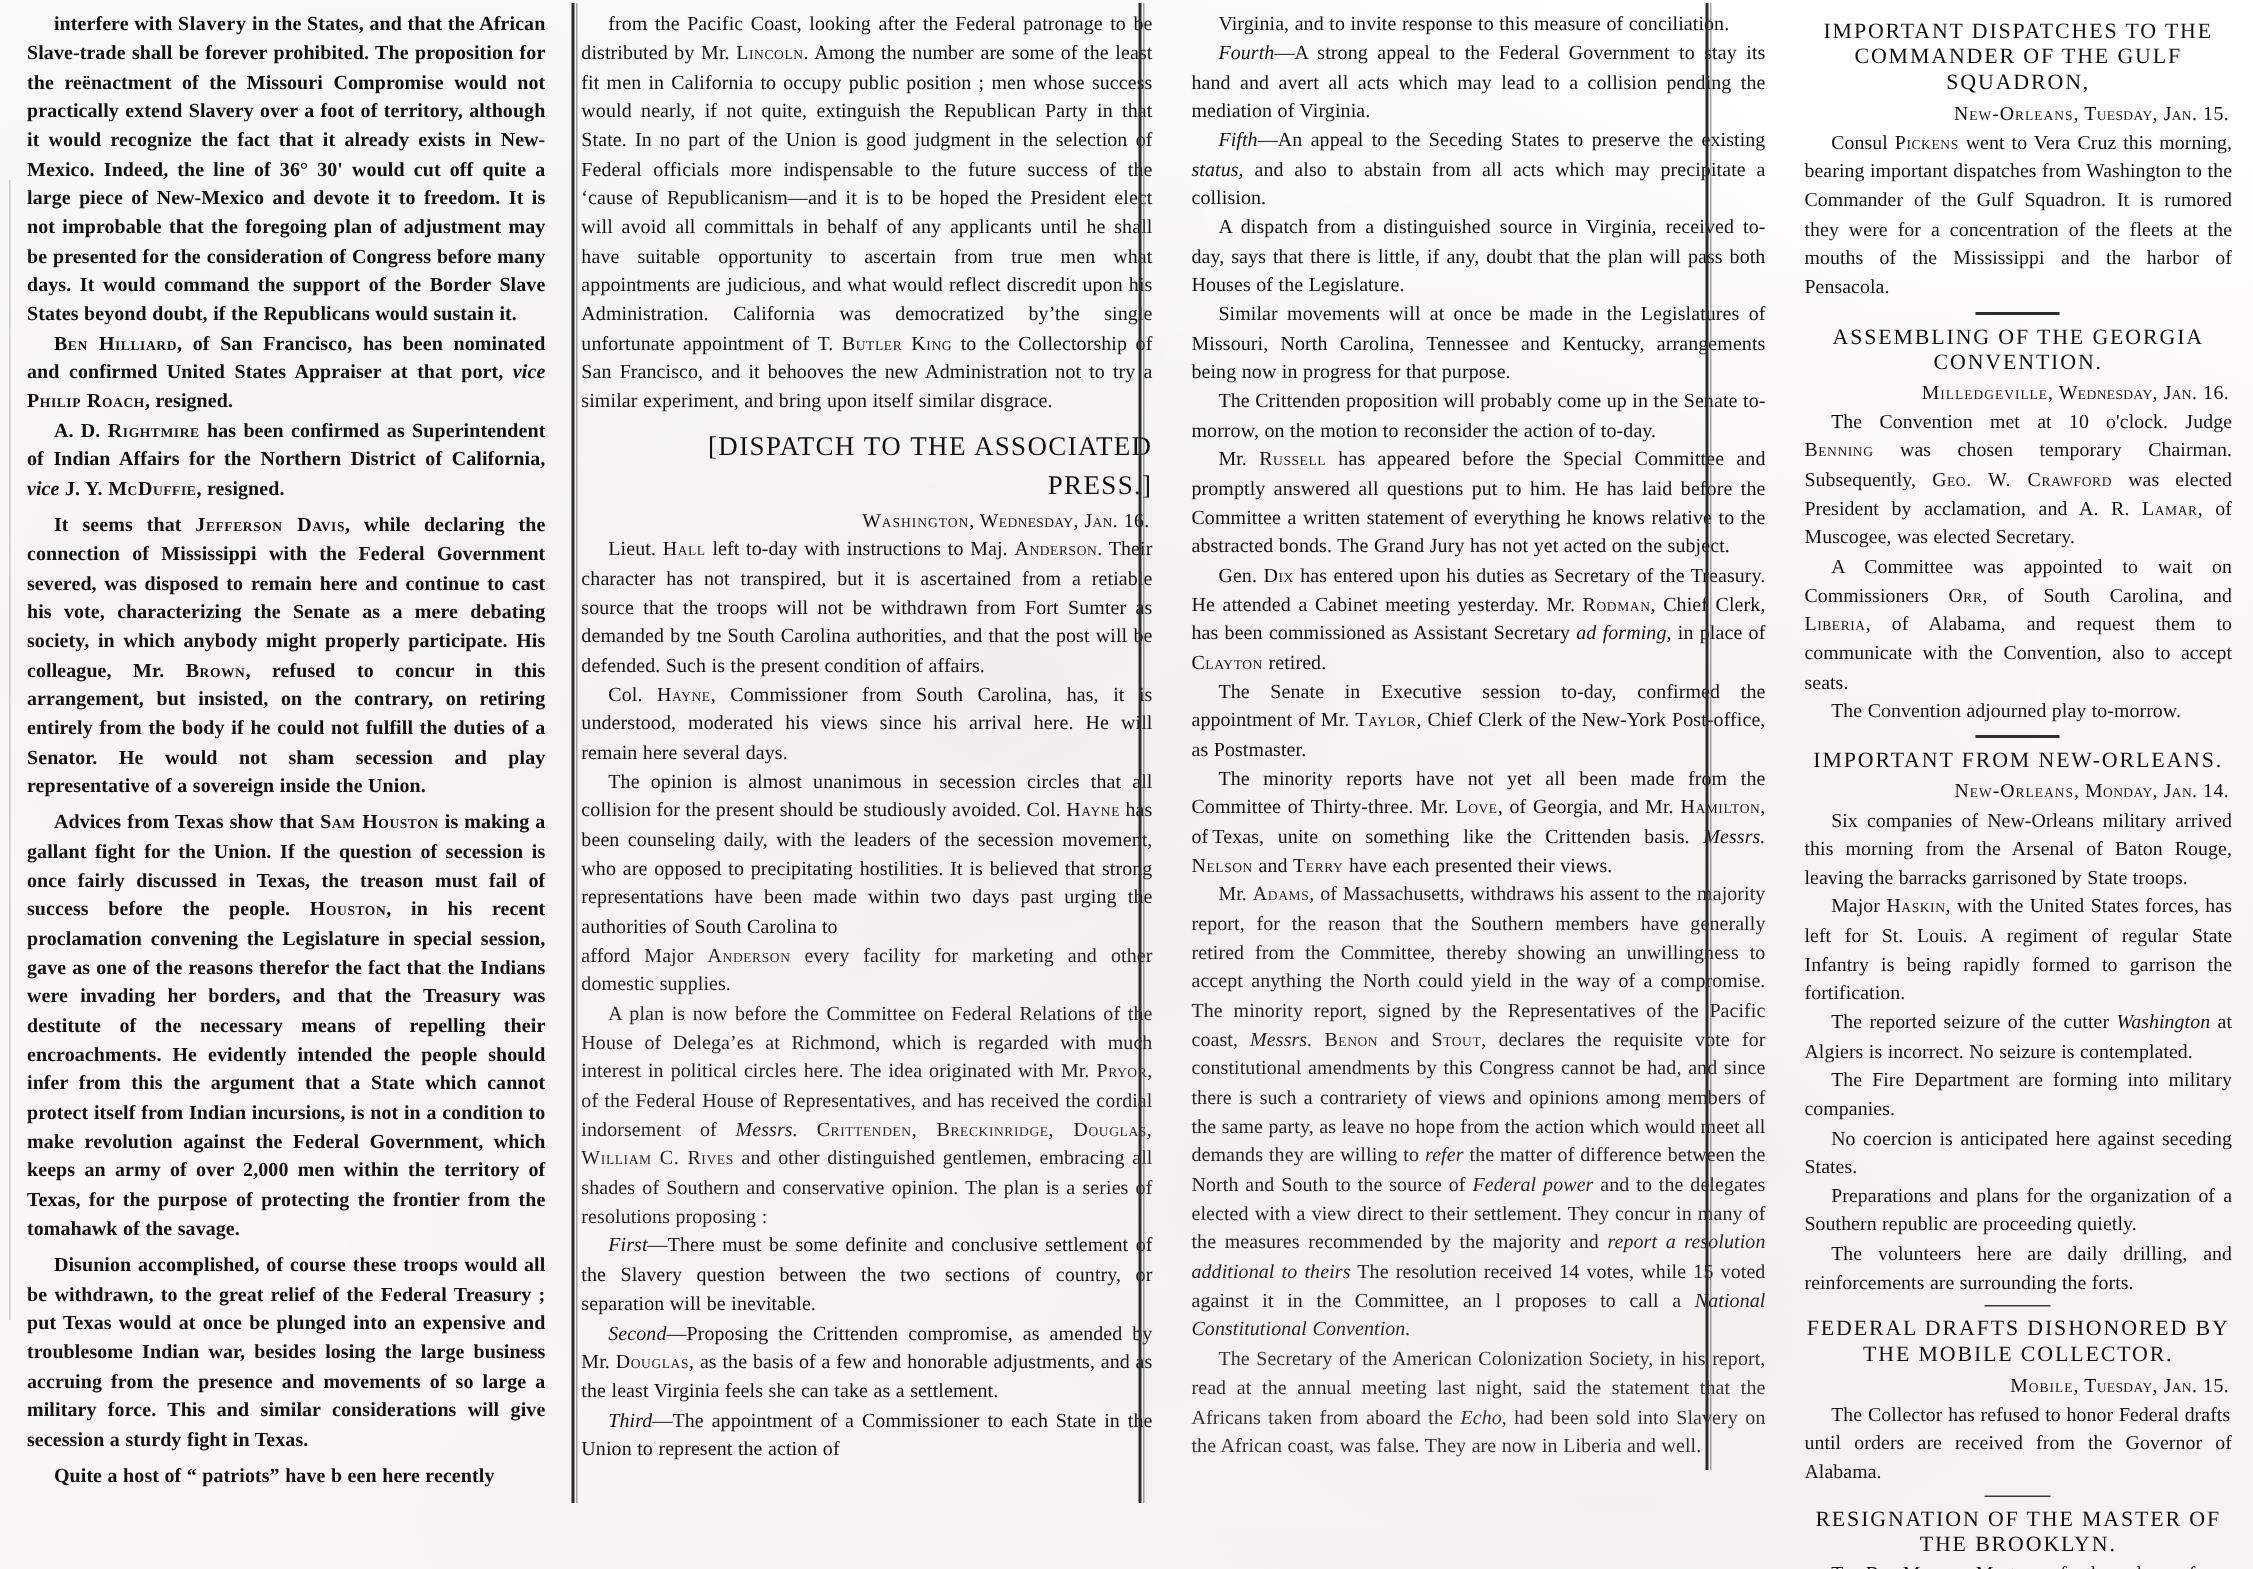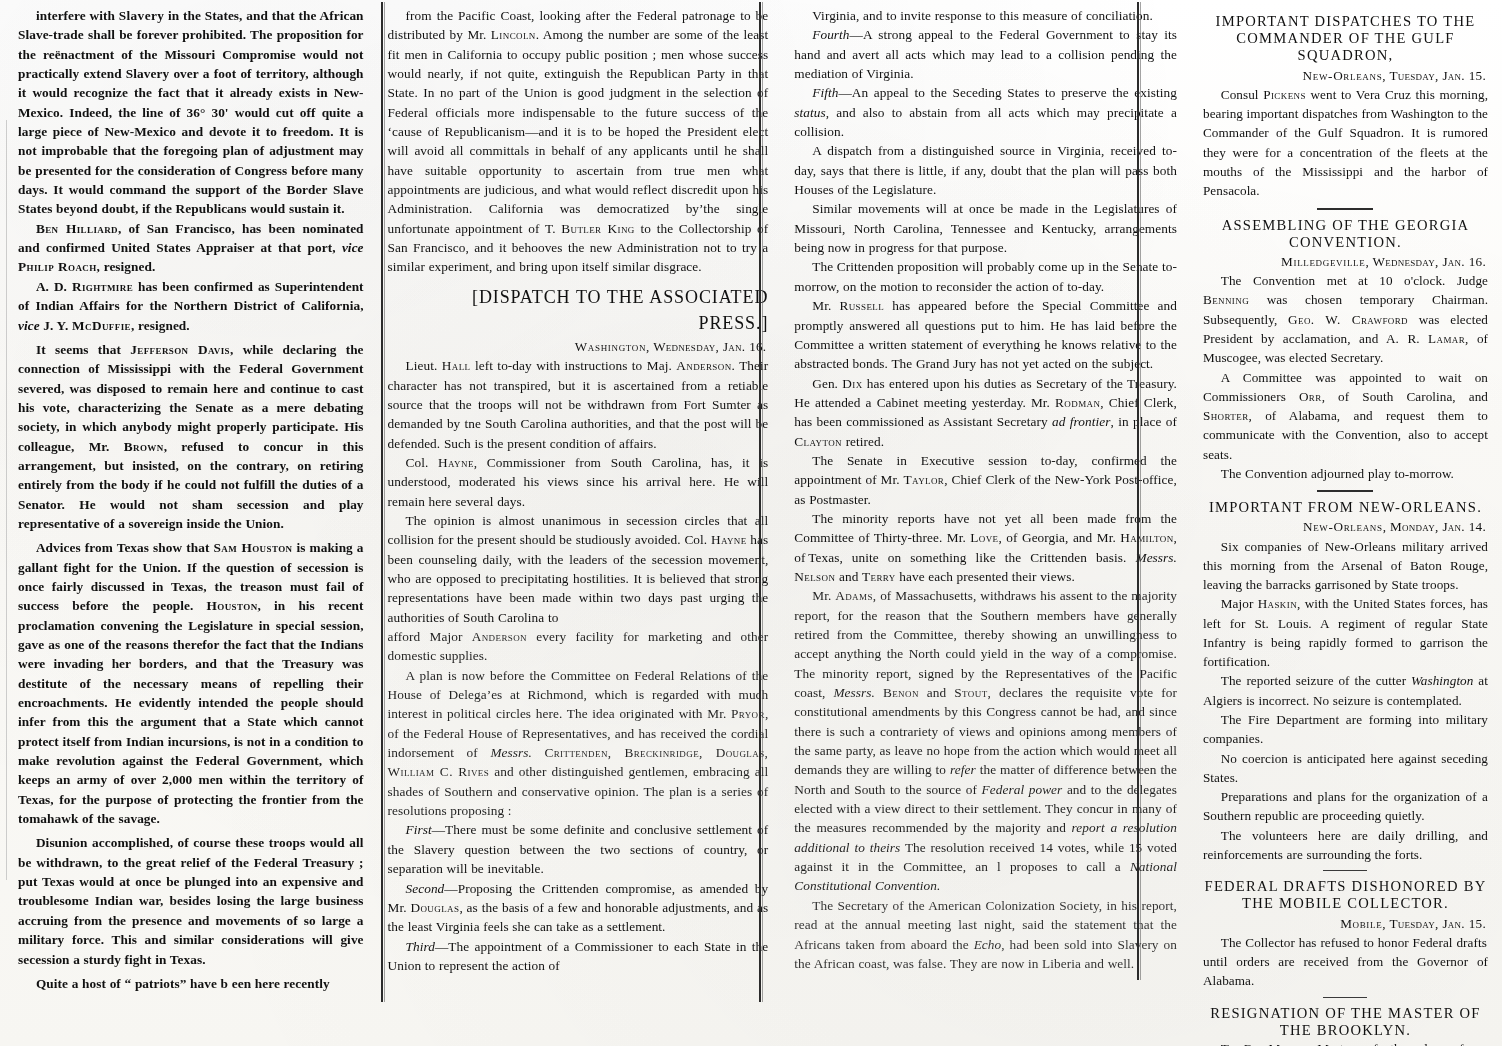--- a/index.html
+++ b/index.html
@@ -178,21 +178,21 @@
     <p><span class="it">Fifth</span>—An appeal to the Seceding States to preserve the existing <span class="it">status</span>, and also to abstain from all acts which may precipitate a collision.</p>
 
     <p>A dispatch from a distinguished source in Virginia, received to-day, says that there is little, if any, doubt that the plan will pass both Houses of the Legislature.</p>
 
     <p>Similar movements will at once be made in the Legislatures of Missouri, North Carolina, Tennessee and Kentucky, arrangements being now in progress for that purpose.</p>
 
     <p>The Crittenden proposition will probably come up in the Senate to-morrow, on the motion to reconsider the action of to-day.</p>
 
     <p>Mr. <span class="sc">Russell</span> has appeared before the Special Committee and promptly answered all questions put to him. He has laid before the Committee a written statement of everything he knows relative to the abstracted bonds. The Grand Jury has not yet acted on the subject.</p>
 
-    <p>Gen. <span class="sc">Dix</span> has entered upon his duties as Secretary of the Treasury. He attended a Cabinet meeting yesterday. Mr. <span class="sc">Rodman</span>, Chief Clerk, has been commissioned as Assistant Secretary <span class="it">ad frontier</span>, in place of <span class="sc">Clayton</span> retired.</p>
+    <p>Gen. <span class="sc">Dix</span> has entered upon his duties as Secretary of the Treasury. He attended a Cabinet meeting yesterday. Mr. <span class="sc">Rodman</span>, Chief Clerk, has been commissioned as Assistant Secretary <span class="it">ad forming</span>, in place of <span class="sc">Clayton</span> retired.</p>
 
     <p>The Senate in Executive session to-day, confirmed the appointment of Mr. <span class="sc">Taylor</span>, Chief Clerk of the New-York Post-office, as Postmaster.</p>
 
     <p>The minority reports have not yet all been made from the Committee of Thirty-three. Mr. <span class="sc">Love</span>, of Georgia, and Mr. <span class="sc">Hamilton</span>, of Texas, unite on something like the Crittenden basis. <span class="it">Messrs.</span> <span class="sc">Nelson</span> and <span class="sc">Terry</span> have each presented their views.</p>
 
     <p class="faded">Mr. <span class="sc">Adams</span>, of Massachusetts, withdraws his assent to the majority report, for the reason that the Southern members have generally retired from the Committee, thereby showing an unwillingness to accept anything the North could yield in the way of a compromise. The minority report, signed by the Representatives of the Pacific coast, <span class="it">Messrs.</span> <span class="sc">Benon</span> and <span class="sc">Stout</span>, declares the requisite vote for constitutional amendments by this Congress cannot be had, and since there is such a contrariety of views and opinions among members of the same party, as leave no hope from the action which would meet all demands they are willing to <span class="it">refer</span> the matter of difference between the North and South to the source of <span class="it">Federal power</span> and to the delegates elected with a view direct to their settlement. They concur in many of the measures recommended by the majority and <span class="it">report a resolution additional to theirs</span> The resolution received 14 votes, while 15 voted against it in the Committee, an l proposes to call a <span class="it">National Constitutional Convention.</span></p>
 
     <p class="faded2">The Secretary of the American Colonization Society, in his report, read at the annual meeting last night, said the statement that the Africans taken from aboard the <span class="it">Echo</span>, had been sold into Slavery on the African coast, was false. They are now in Liberia and well.</p>
 
   </div>
@@ -200,21 +200,21 @@
   <div class="col col-4">
 
     <h2 class="head">IMPORTANT DISPATCHES TO THE COMMANDER OF THE GULF SQUADRON,</h2>
     <p class="dateline"><span class="place">New-Orleans</span>, Tuesday, Jan. 15.</p>
     <p>Consul <span class="sc">Pickens</span> went to Vera Cruz this morning, bearing important dispatches from Washington to the Commander of the Gulf Squadron. It is rumored they were for a concentration of the fleets at the mouths of the Mississippi and the harbor of Pensacola.</p>
     <div class="sep"></div>
 
     <h2 class="head">ASSEMBLING OF THE GEORGIA CONVENTION.</h2>
     <p class="dateline"><span class="place">Milledgeville</span>, Wednesday, Jan. 16.</p>
     <p>The Convention met at 10 o'clock. Judge <span class="sc">Benning</span> was chosen temporary Chairman. Subsequently, <span class="sc">Geo. W. Crawford</span> was elected President by acclamation, and A. R. <span class="sc">Lamar</span>, of Muscogee, was elected Secretary.</p>
-    <p>A Committee was appointed to wait on Commissioners <span class="sc">Orr</span>, of South Carolina, and <span class="sc">Shorter</span>, of Alabama, and request them to communicate with the Convention, also to accept seats.</p>
+    <p>A Committee was appointed to wait on Commissioners <span class="sc">Orr</span>, of South Carolina, and <span class="sc">Liberia</span>, of Alabama, and request them to communicate with the Convention, also to accept seats.</p>
     <p>The Convention adjourned play to-morrow.</p>
     <div class="sep"></div>
 
     <h2 class="head">IMPORTANT FROM NEW-ORLEANS.</h2>
     <p class="dateline"><span class="place">New-Orleans</span>, Monday, Jan. 14.</p>
     <p>Six companies of New-Orleans military arrived this morning from the Arsenal of Baton Rouge, leaving the barracks garrisoned by State troops.</p>
     <p>Major <span class="sc">Haskin</span>, with the United States forces, has left for St. Louis. A regiment of regular State Infantry is being rapidly formed to garrison the fortification.</p>
     <p>The reported seizure of the cutter <span class="it">Washington</span> at Algiers is incorrect. No seizure is contemplated.</p>
     <p>The Fire Department are forming into military companies.</p>
     <p>No coercion is anticipated here against seceding States.</p>

